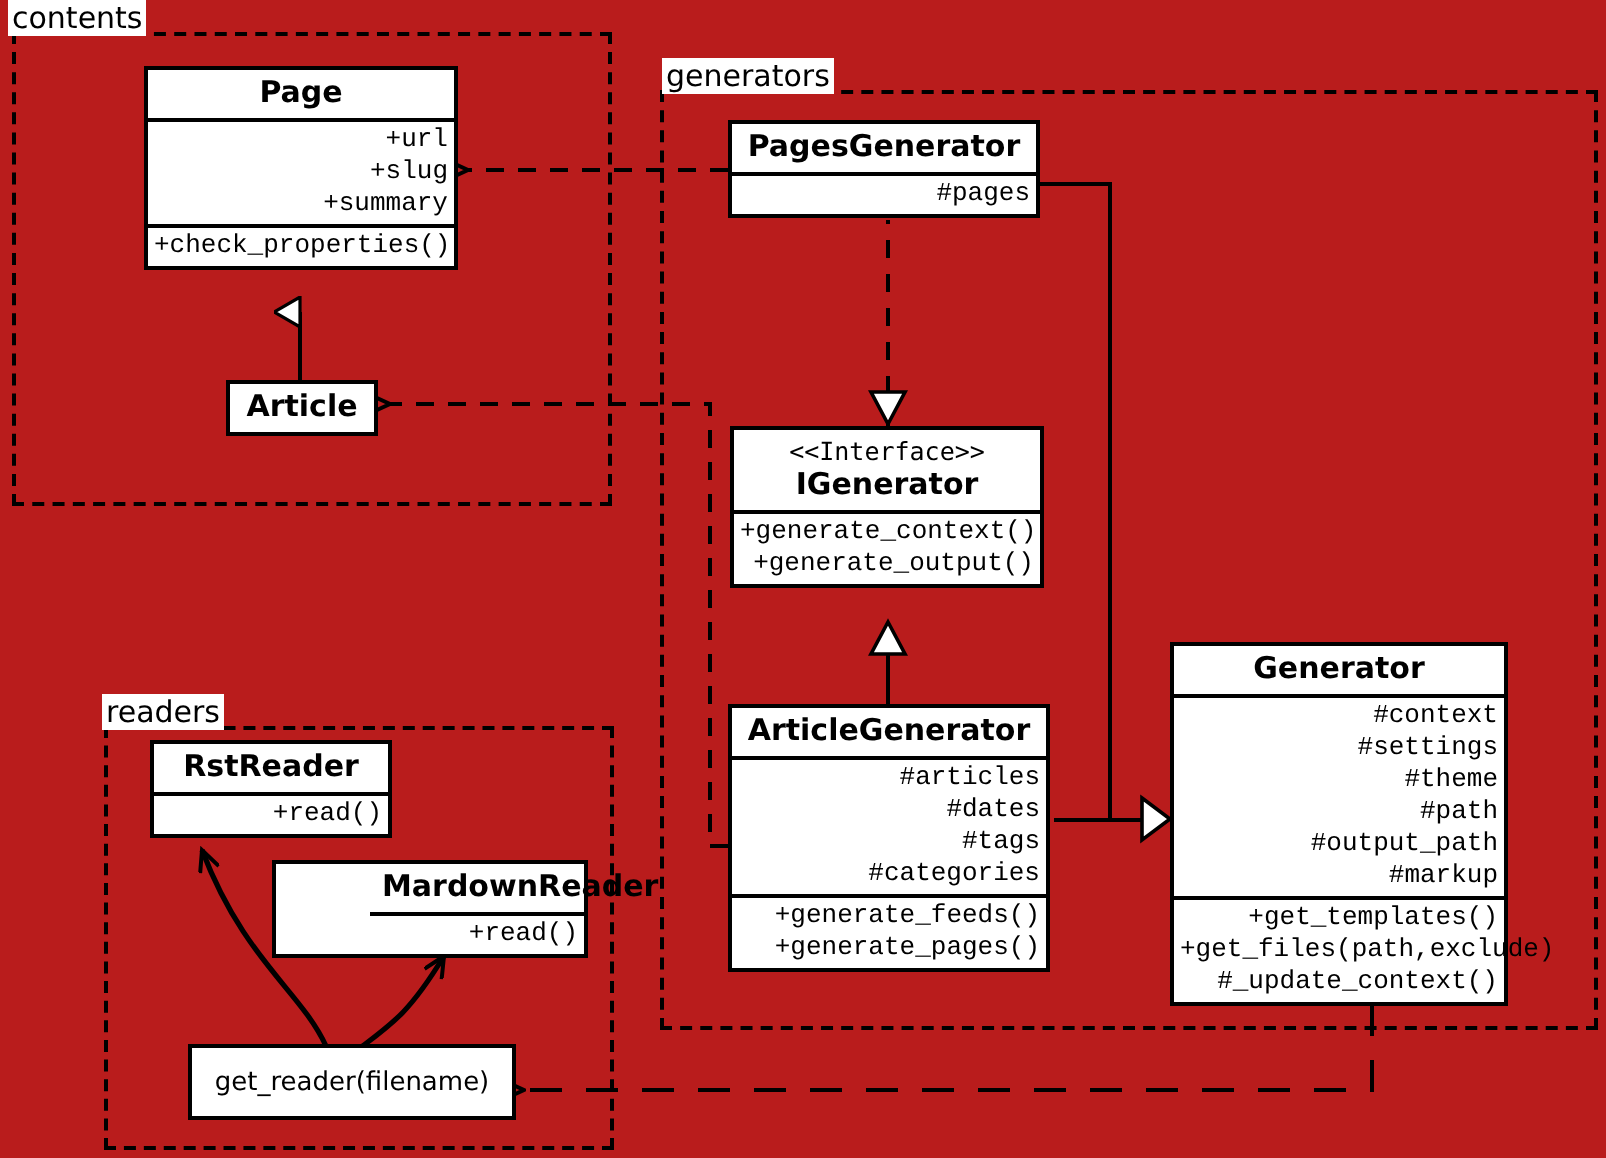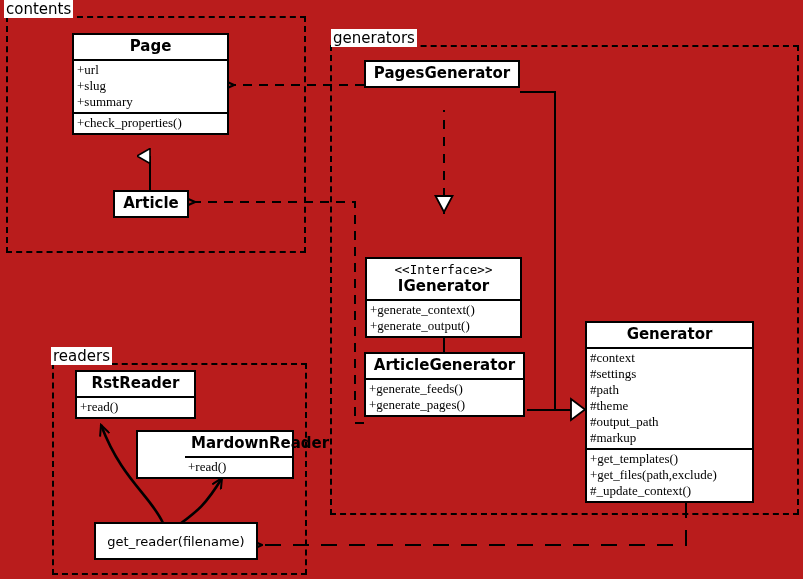--- a/index.html
+++ b/index.html
@@ -65,25 +65,26 @@
     font-family: "DejaVu Sans Mono", monospace;
     font-size: 12.5px;
     line-height: 1.25;
   }
   .uml-sep {
     border-top: 2px solid #000;
   }
   .uml-compartment {
     box-sizing: border-box;
     padding: 1px 3px 2px 3px;
-    font-family: Liberation Serif, serif;
+    font-family: Liberation Mono, monospace;
     font-size: 13px;
     line-height: 16px;
     color: #000;
     white-space: nowrap;
+    text-align: right;
   }
   .uml-compartment div { white-space: nowrap; }
 
   .plain-box {
     position: absolute;
     box-sizing: border-box;
     border: 2px solid #000;
     background: #ffffff;
     z-index: 5;
     display: flex;
@@ -192,52 +193,61 @@
   <div class="uml" style="left:113px; top:190px; width:76px;">
     <div class="uml-title">
       <span>Article</span>
     </div>
   </div>
 
   <div class="uml" style="left:364px; top:60px; width:156px;">
     <div class="uml-title">
       <span>PagesGenerator</span>
     </div>
-  </div>
-
-  <div class="uml" style="left:365px; top:213px; width:157px;margin-top:44px;">
+    <div class="uml-compartment uml-sep">
+      <div>#pages</div>
+    </div>
+  </div>
+
+  <div class="uml" style="left:365px; top:213px; width:157px;">
     <div class="uml-title">
       <span class="stereo">&lt;&lt;Interface&gt;&gt;</span>
       <span>IGenerator</span>
     </div>
     <div class="uml-compartment uml-sep">
       <div>+generate_context()</div>
       <div>+generate_output()</div>
     </div>
   </div>
 
   <div class="uml" style="left:364px; top:352px; width:161px;">
     <div class="uml-title">
       <span>ArticleGenerator</span>
     </div>
     <div class="uml-compartment uml-sep">
+      <div>#articles</div>
+      <div>#dates</div>
+      <div>#tags</div>
+      <div>#categories</div>
+    </div>
+    <div class="uml-compartment uml-sep">
       <div>+generate_feeds()</div>
       <div>+generate_pages()</div>
     </div>
   </div>
 
   <div class="uml" style="left:585px; top:321px; width:169px;">
     <div class="uml-title">
       <span>Generator</span>
     </div>
     <div class="uml-compartment uml-sep">
       <div>#context</div>
       <div>#settings</div>
+      <div>#theme</div>
       <div>#path</div>
-      <div>#theme</div>
       <div>#output_path</div>
       <div>#markup</div>
     </div>
     <div class="uml-compartment uml-sep">
       <div>+get_templates()</div>
       <div>+get_files(path,exclude)</div>
       <div>#_update_context()</div>
     </div>
   </div>
 

